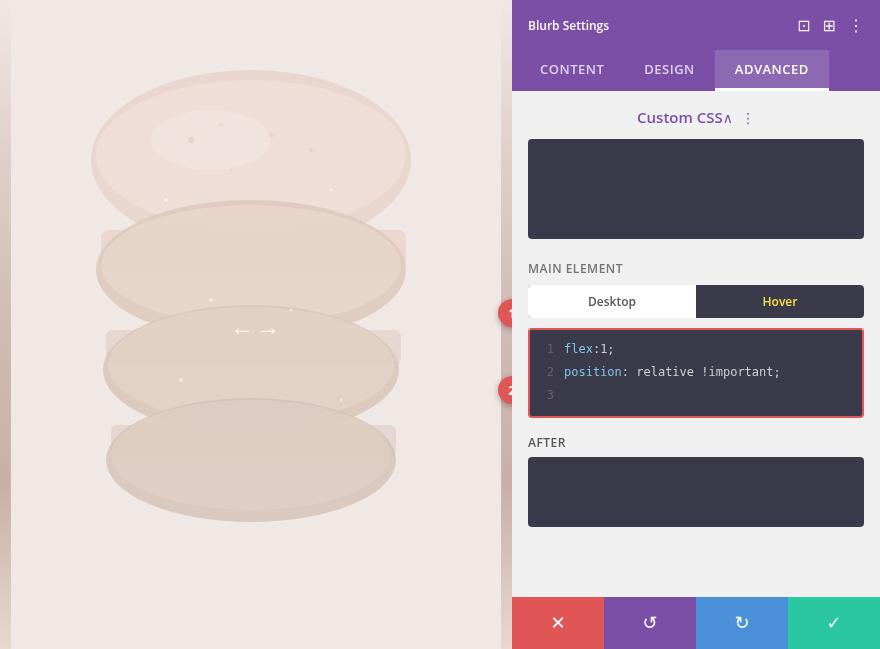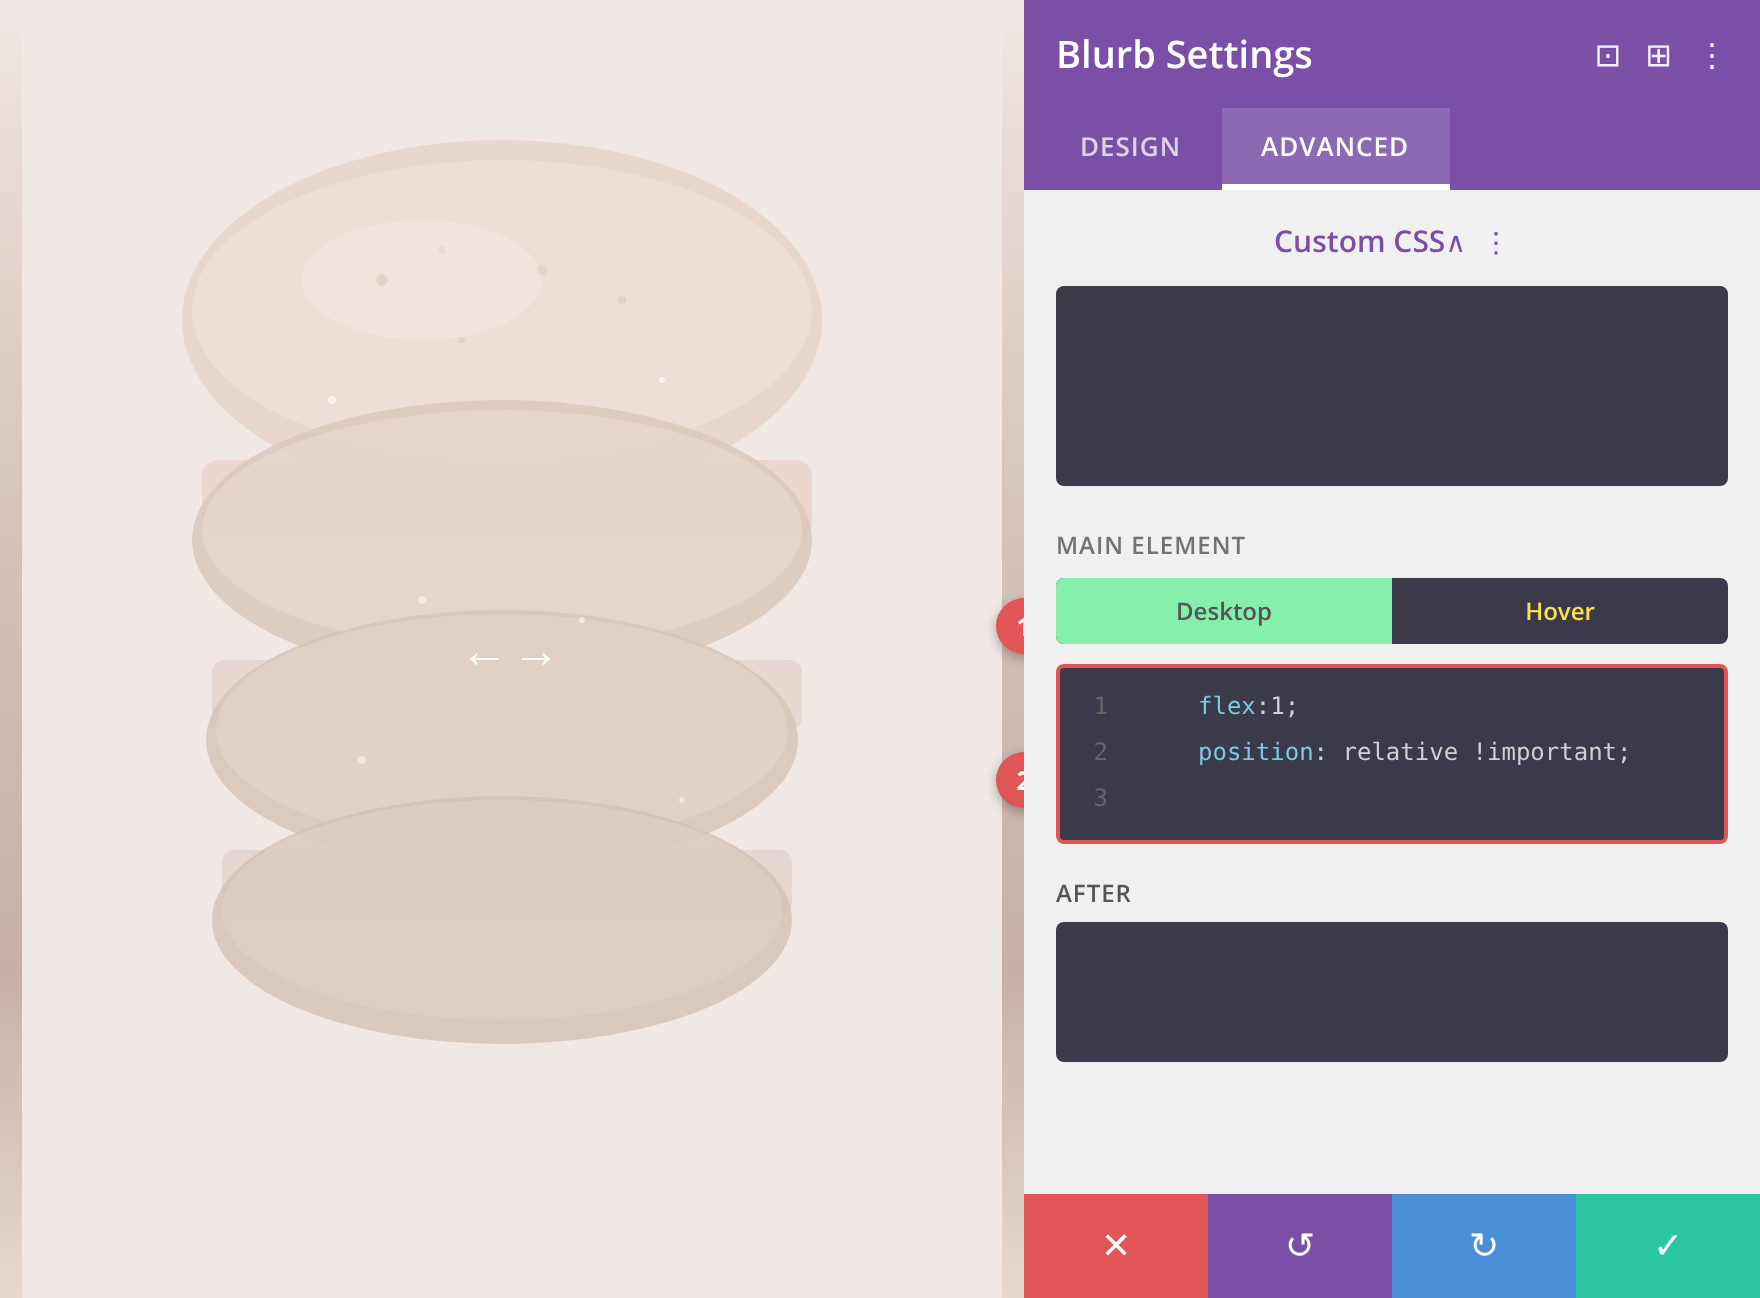--- a/index.html
+++ b/index.html
@@ -56,21 +56,21 @@
     .panel-header {
       background: #7b4fa6;
       padding: 14px 16px;
       display: flex;
       align-items: center;
       justify-content: space-between;
     }
 
     .panel-title {
       color: white;
-      font-size: 19px;
+      font-size: 12px;
       font-weight: 600;
     }
 
     .header-icons {
       display: flex;
       gap: 12px;
       align-items: center;
     }
 
     .header-icon {
@@ -193,21 +193,21 @@
       flex: 1;
       padding: 8px;
       text-align: center;
       font-size: 12px;
       font-weight: 600;
       cursor: pointer;
       color: #fde047;
     }
 
     .toggle-tab.active {
-      background: #86efac;
+      background: #ffffff;
       color: #555;
     }
 
     
     .code-editor {
       background: #3a3a4a;
       border: 2px solid #e05555;
       border-radius: 4px;
       padding: 10px 12px;
       font-family: monospace;
@@ -228,21 +228,20 @@
     }
 
     .line-num {
       color: #666;
       min-width: 12px;
       text-align: right;
     }
 
     .code-text {
       color: #d0d0d0;
-      margin-left: 35px;
     }
 
     .code-text .prop {
       color: #7ec8e3;
     }
 
     .code-text .val {
       color: #d0d0d0;
     }
 
@@ -376,20 +375,21 @@
   <div class="panel-header">
     <span class="panel-title">Blurb Settings</span>
     <div class="header-icons">
       <span class="header-icon" title="Resize">⊡</span>
       <span class="header-icon" title="Columns">⊞</span>
       <span class="header-icon" title="More">⋮</span>
     </div>
   </div>
 
   <div class="tabs-bar">
+    <div class="tab">Content</div>
     <div class="tab">Design</div>
     <div class="tab active">Advanced</div>
   </div>
 
   <div class="panel-content">
 
     
     <div class="section-header">
       <span class="section-title">Custom CSS</span>
       <div class="section-controls">

